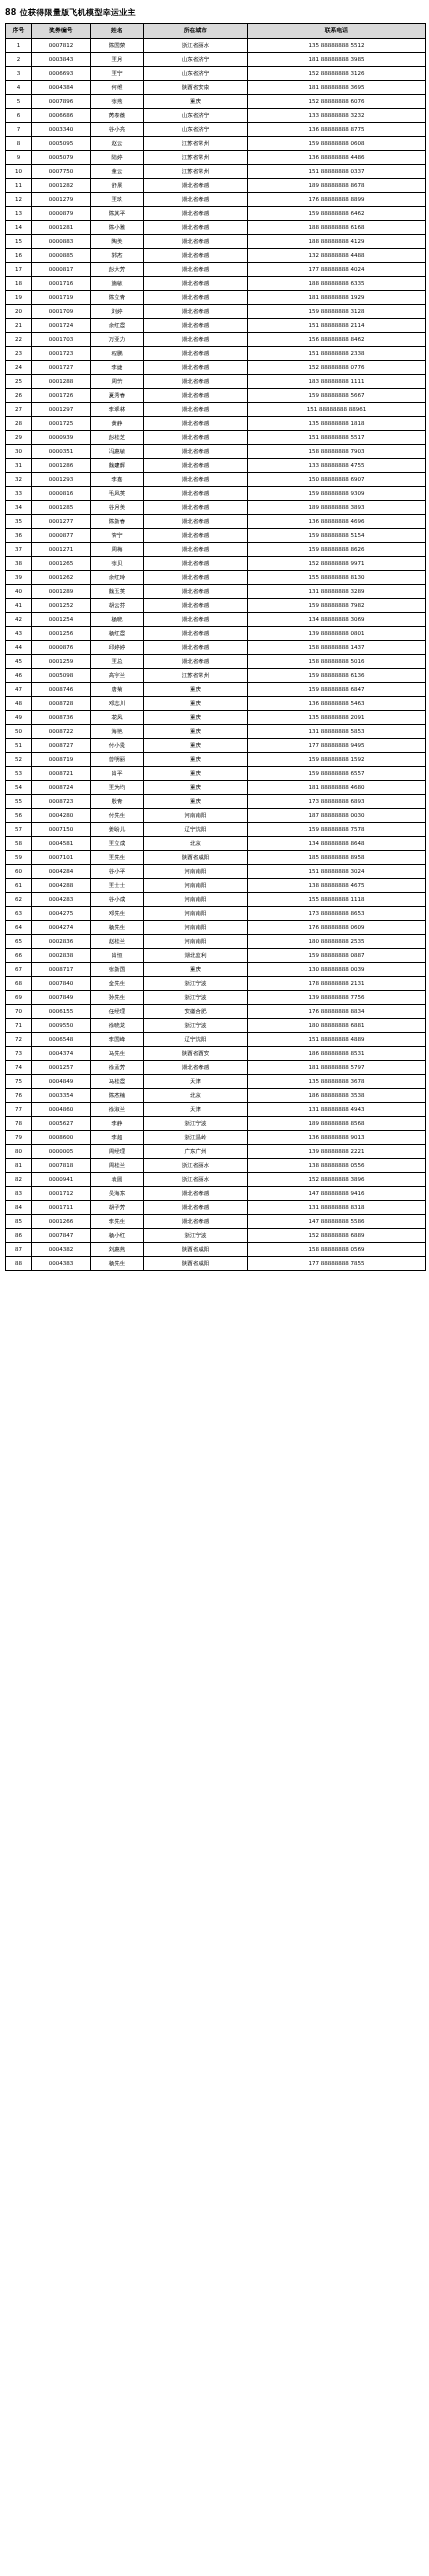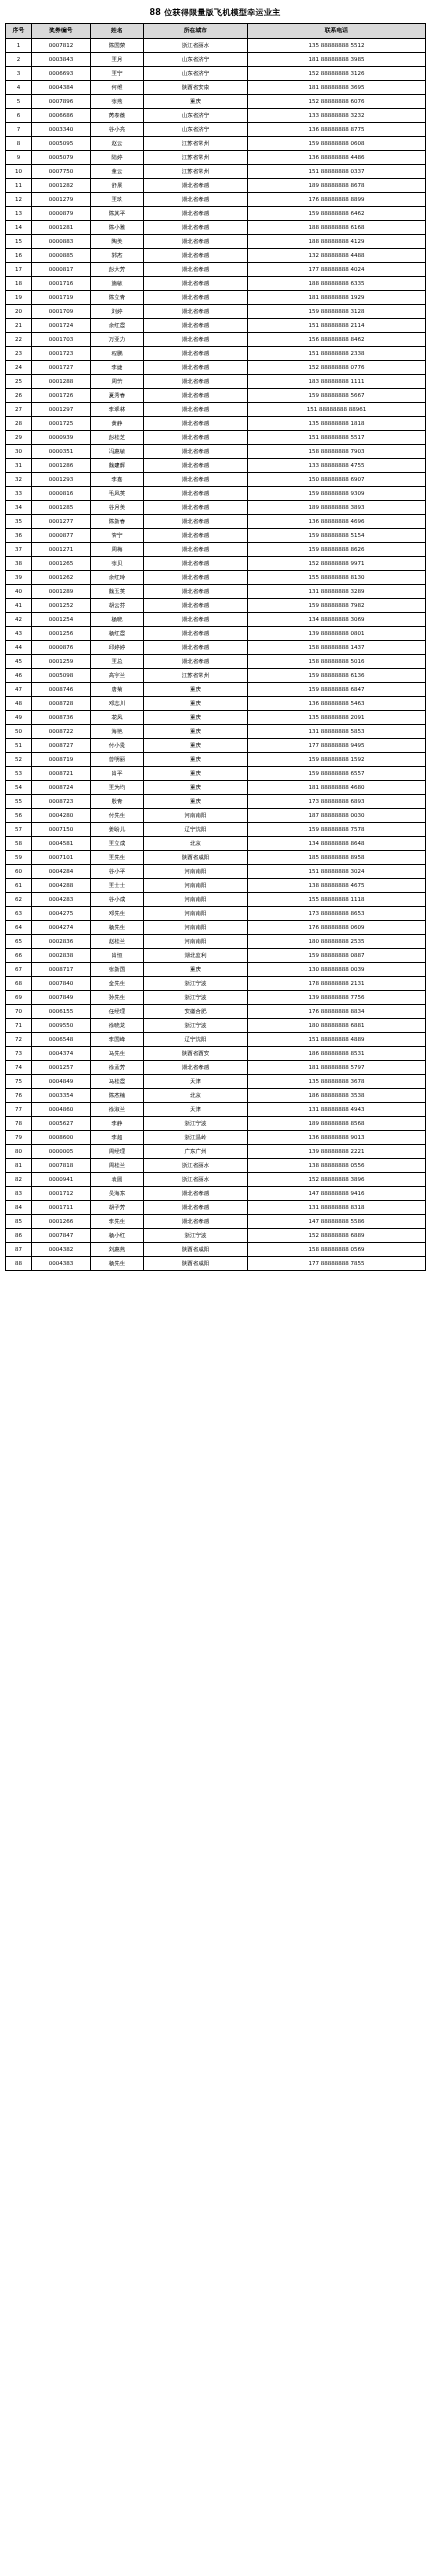--- a/index.html
+++ b/index.html
@@ -10,21 +10,20 @@
   body {
     width: 430px;
     font-family: "DejaVu Sans", "Liberation Sans", sans-serif;
   }
   .page {
     width: 430px;
     box-sizing: border-box;
     padding: 6.1px 4.9px 4.9px 4.9px;
   }
   .title {
-    text-align: center;
     font-size: 8px;
     font-weight: bold;
     color: #000;
     margin: 1.2px 0 4.9px 0;
     letter-spacing: 0.3px;
   }
   table.list {
     border-collapse: collapse;
     width: 420px;
     margin: 0 auto;

